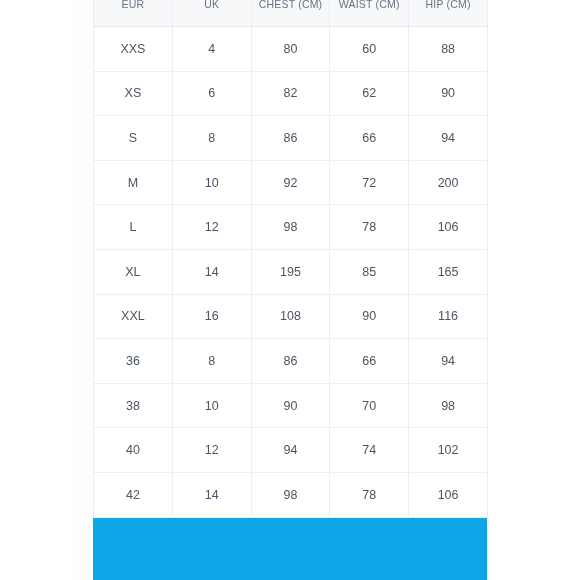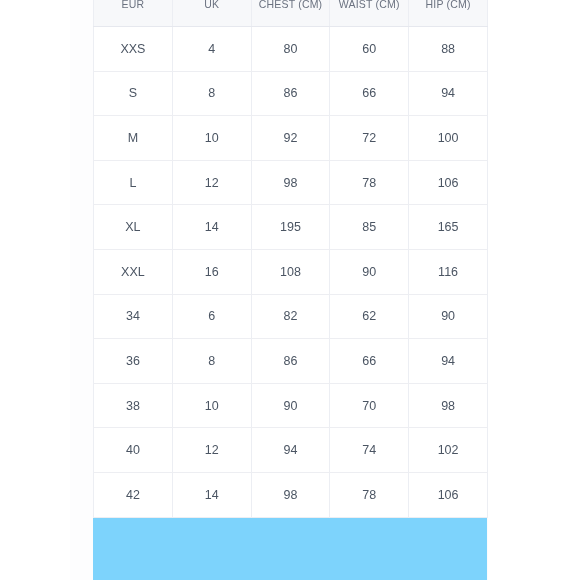--- a/index.html
+++ b/index.html
@@ -12,21 +12,21 @@
     overflow: hidden;
     background: #ffffff;
     font-family: "Liberation Sans", sans-serif;
     -webkit-font-smoothing: antialiased;
   }
 
   #page {
     position: relative;
     width: 488px;
     height: 580px;
-    background: #7dd3fc;
+    background: #0ea5e9;
     overflow: hidden;
   }
 
   
   .bg-left {
     position: absolute;
     left: 0; top: 0;
     width: 70px; height: 580px;
     background: #ffffff;
   }
@@ -126,32 +126,39 @@
       </thead>
       <tbody id="body-rows">
           <tr>
             <td>XXS</td>
             <td>4</td>
             <td>80</td>
             <td>60</td>
             <td>88</td>
           </tr>
           <tr>
+            <td>XS</td>
+            <td>6</td>
+            <td>82</td>
+            <td>62</td>
+            <td>90</td>
+          </tr>
+          <tr>
             <td>S</td>
             <td>8</td>
             <td>86</td>
             <td>66</td>
             <td>94</td>
           </tr>
           <tr>
             <td>M</td>
             <td>10</td>
             <td>92</td>
             <td>72</td>
-            <td>100</td>
+            <td>200</td>
           </tr>
           <tr>
             <td>L</td>
             <td>12</td>
             <td>98</td>
             <td>78</td>
             <td>106</td>
           </tr>
           <tr>
             <td>XL</td>
@@ -161,27 +168,20 @@
             <td>165</td>
           </tr>
           <tr>
             <td>XXL</td>
             <td>16</td>
             <td>108</td>
             <td>90</td>
             <td>116</td>
           </tr>
           <tr>
-            <td>34</td>
-            <td>6</td>
-            <td>82</td>
-            <td>62</td>
-            <td>90</td>
-          </tr>
-          <tr>
             <td>36</td>
             <td>8</td>
             <td>86</td>
             <td>66</td>
             <td>94</td>
           </tr>
           <tr>
             <td>38</td>
             <td>10</td>
             <td>90</td>

